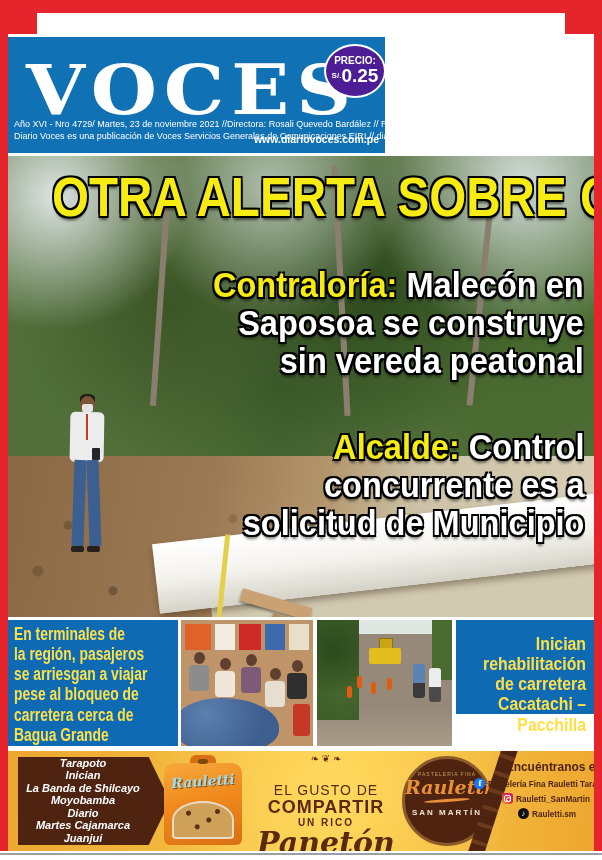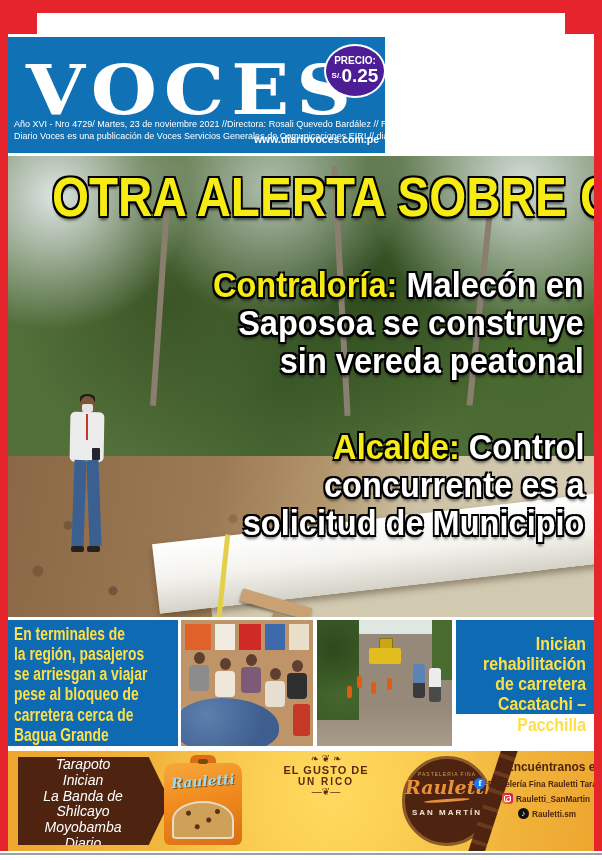--- a/index.html
+++ b/index.html
@@ -139,38 +139,38 @@
   .fg1 { left:96px; top:44px; background:linear-gradient(#5d83b5 0 55%, #3a3a3a 55%); }
   .fg2 { left:112px; top:48px; background:linear-gradient(#ececec 0 55%, #4a4a4a 55%); }
 
   
   .ad { position:absolute; left:8px; top:751px; width:586px; height:100px; overflow:hidden; background:
         radial-gradient(circle at 55% 40%, #ffd95e, transparent 55%),
         linear-gradient(100deg, #eda62f 0%, #f2b83e 30%, #f6c84a 55%, #f2b83e 80%, #eda62f 100%); }
   .ad-arrow { position:absolute; left:10px; top:6px; width:152px; height:88px; background:#4e2410;
               clip-path:polygon(0 0, 86% 0, 100% 50%, 86% 100%, 0 100%); color:#fff; font-style:italic; text-align:center; }
   .ad-loc-title { margin-top:3px; font-size:14px; font-weight:bold; }
-  .ad-loc { width:130px; font-size:14px; font-weight:normal; line-height:1.13; }
+  .ad-loc { width:130px; font-size:11px; font-weight:bold; line-height:1.13; }
   .ad-bag { position:absolute; left:152px; top:2px; width:86px; height:96px; }
   .bag-body { position:absolute; left:4px; top:10px; width:78px; height:82px; border-radius:10px 10px 6px 6px;
               background:linear-gradient(165deg, #f6a93c 0%, #f18a1e 45%, #d96f12 100%); }
   .bag-handle { position:absolute; left:30px; top:2px; width:26px; height:14px; background:#d96f12; border-radius:6px 6px 0 0; }
   .bag-hole { position:absolute; left:38px; top:6px; width:10px; height:5px; background:#7a4a0c; border-radius:3px; }
   .bag-label { position:absolute; left:0; top:20px; width:86px; text-align:center; color:#9adcf0;
                font-family:"DejaVu Serif", serif; font-style:italic; font-weight:bold; font-size:14px;
                transform:rotate(-4deg); text-shadow:1px 1px 0 #8a4a0a; }
   .bag-paneton { position:absolute; left:12px; top:48px; width:62px; height:38px; border-radius:50% 50% 8% 8%;
                  background:radial-gradient(circle at 25% 30%, #5a3214 0 2px, transparent 3px),
                             radial-gradient(circle at 60% 50%, #5a3214 0 2px, transparent 3px),
                             radial-gradient(circle at 40% 70%, #5a3214 0 2px, transparent 3px),
                             radial-gradient(circle at 75% 25%, #5a3214 0 2px, transparent 3px),
                             #cfa058; border:2px solid #e8dcc8; }
   .ad-slogan { position:absolute; left:243px; top:3px; width:150px; text-align:center; color:#5a2a0e; }
   .orn { font-size:10px; line-height:1; color:#5a2a0e; }
-  .sl-small1 { font-size:11px; font-weight:bold; letter-spacing:1px; margin-top:0; }
+  .sl-small1 { font-size:14px; font-weight:normal; letter-spacing:1px; margin-top:18px; }
   .sl-big { font-size:18px; font-weight:bold; letter-spacing:1px; line-height:1.05; }
   .sl-small2 { font-size:10px; font-weight:bold; letter-spacing:2px; }
   .sl-product { font-family:"DejaVu Serif", serif; font-size:30px; font-weight:bold; font-style:italic; line-height:1; }
   .ad-logo { position:absolute; left:394px; top:5px; width:90px; height:90px; border-radius:50%;
              background:#4e2410; border:3px solid #8a5a2a; text-align:center; color:#caa05a; }
   .logo-top { font-size:5px; letter-spacing:1px; margin-top:12px; }
   .logo-brand { font-family:"DejaVu Serif", serif; font-style:italic; font-weight:bold; font-size:19px;
                 color:#e8913a; line-height:1.1; }
   .logo-swoosh { width:46px; height:3px; background:#e8913a; border-radius:50%; margin:1px auto 2px; transform:rotate(-4deg); }
   .logo-region { font-size:8px; font-weight:bold; letter-spacing:2px; color:#f0e6d0; margin-top:6px; }
@@ -331,21 +331,23 @@
       <div class="bag-handle"></div>
       <div class="bag-body"></div>
       <div class="bag-hole"></div>
       <div class="bag-label">Rauletti</div>
       <div class="bag-paneton"></div>
     </div>
 
     <div class="ad-slogan">
       <div class="orn">❧ ❦ ❧</div>
       <div class="sl-small1">EL GUSTO DE</div>
+      <div class="sl-big">COMPARTIR</div>
       <div class="sl-small2">UN RICO</div>
+      <div class="sl-product">Panetón</div>
       <div class="orn">—❦—</div>
     </div>
 
     <div class="ad-logo">
       <div class="logo-top">PASTELERIA FINA</div>
       <div class="logo-brand">Rauletti</div>
       <div class="logo-swoosh"></div>
       <div class="logo-region">SAN MARTÍN</div>
     </div>
 

